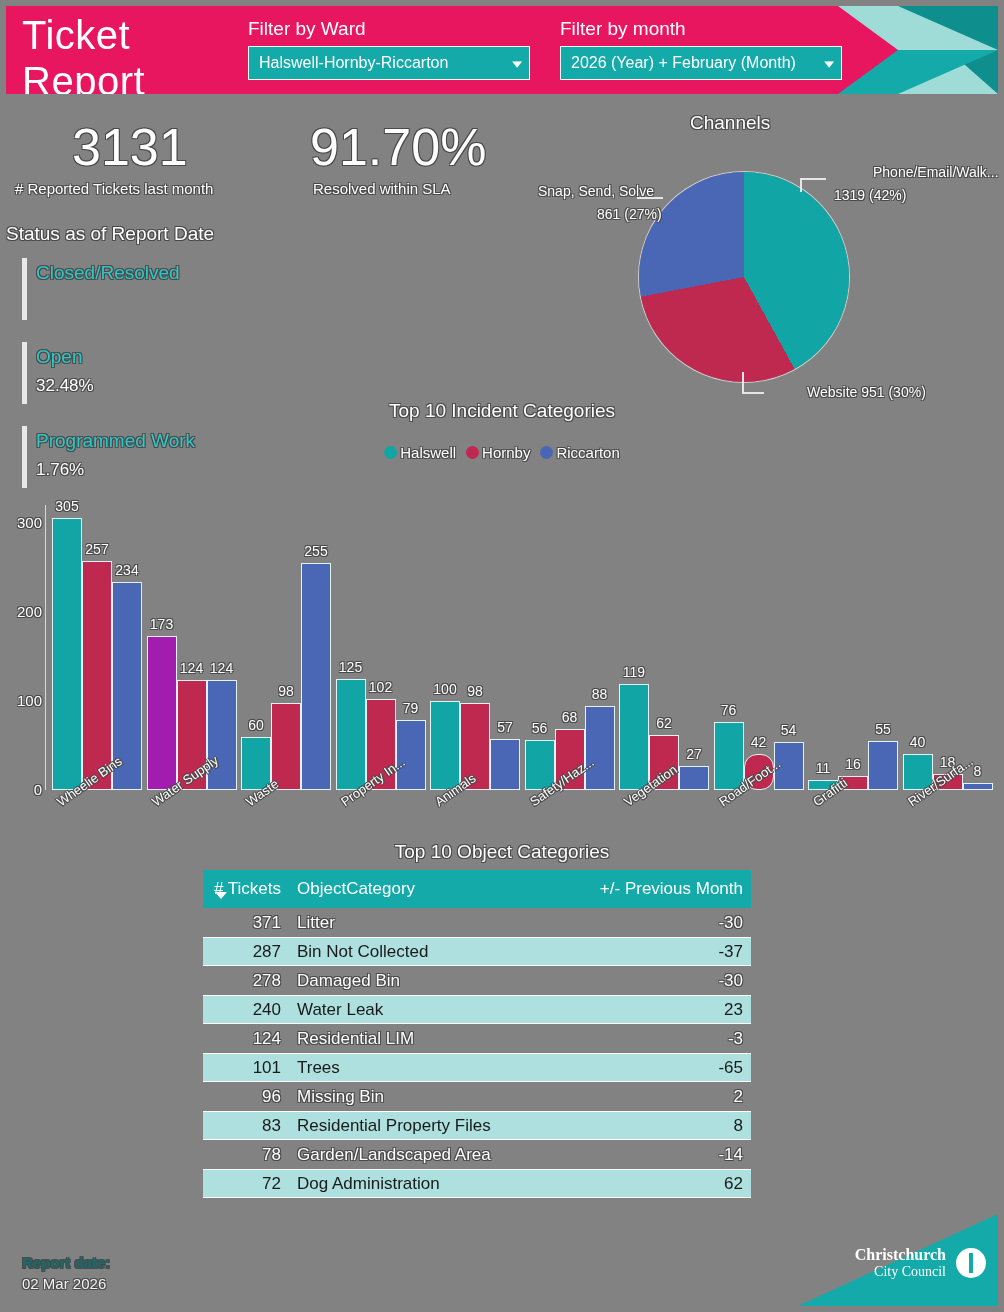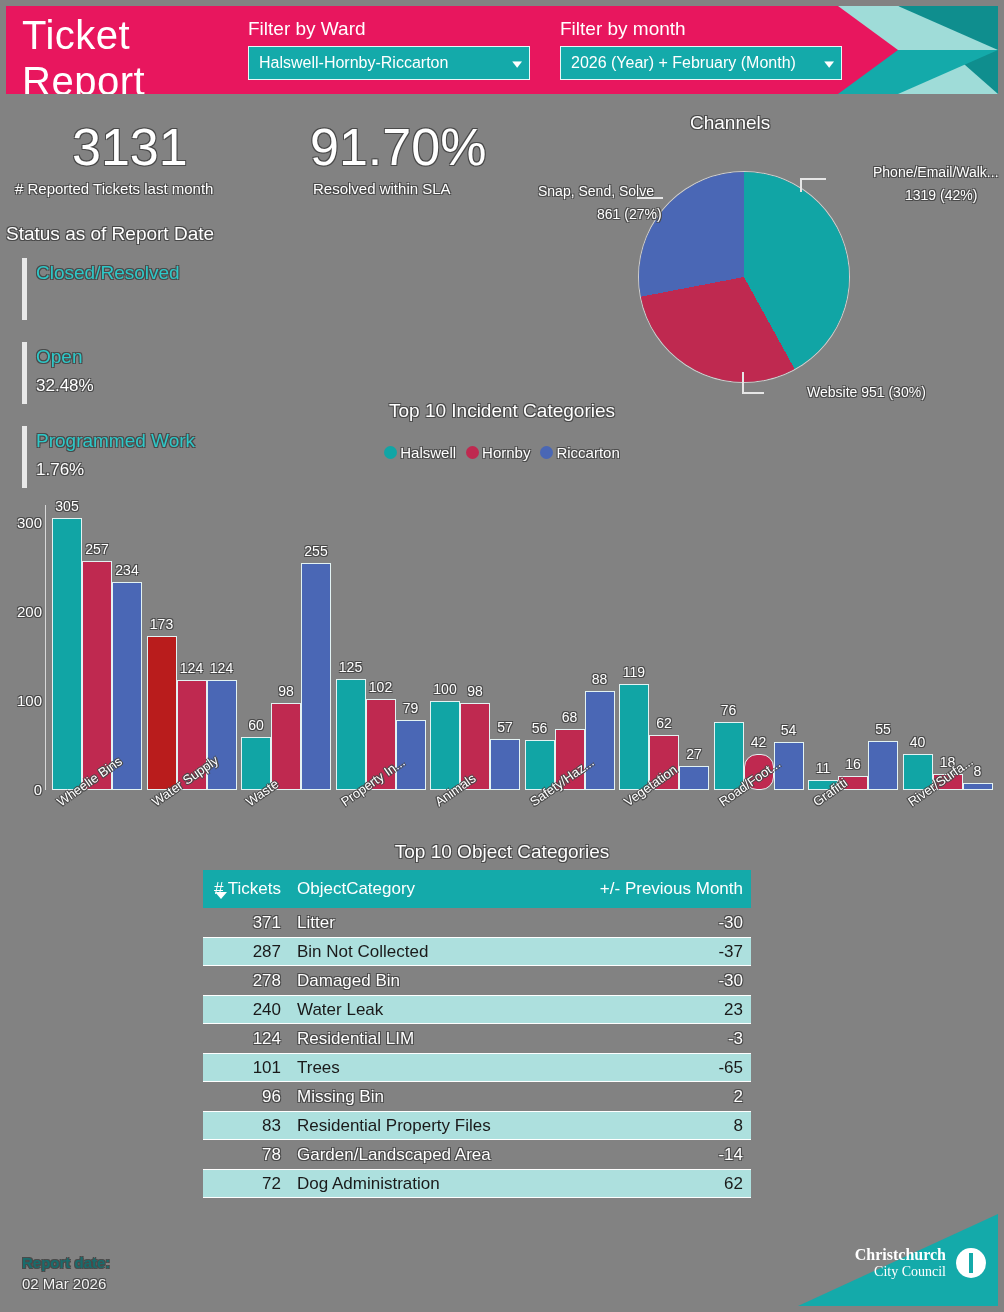--- a/index.html
+++ b/index.html
@@ -152,21 +152,21 @@
   <div class="status-bar"></div>
   <div class="status-name outline">Programmed Work</div>
   <div class="status-val outline">1.76%</div>
 </div>
 
 <div id="pie-title" class="outline">Channels</div>
 <div id="pie-wrap">
   <div id="pie"></div>
 </div>
 <div class="pie-lbl outline" style="left:828px;top:163px;">Phone/Email/Walk...</div>
-<div class="pie-lbl outline" style="left:860px;top:186px;">1319 (42%)</div>
+<div class="pie-lbl outline" style="left:789px;top:186px;">1319 (42%)</div>
 <div class="leader" style="left:800px;top:178px;width:26px;height:14px;border-bottom:none;border-left:none;border-top:2px solid #e6e6e6;"></div>
 <div class="leader" style="left:800px;top:178px;width:0;height:14px;border-bottom:none;"></div>
 
 <div class="pie-lbl outline" style="left:493px;top:182px;">Snap, Send, Solve</div>
 <div class="pie-lbl outline" style="left:552px;top:205px;">861 (27%)</div>
 <div class="leader" style="left:637px;top:197px;width:26px;height:0;border-left:none;border-bottom:2px solid #e6e6e6;"></div>
 
 <div class="pie-lbl outline" style="left:762px;top:383px;">Website 951 (30%)</div>
 <div class="leader" style="left:742px;top:372px;width:20px;height:20px;"></div>
 
@@ -200,21 +200,21 @@
           <span class="vlbl outline">305</span>
         </div>
         <div class="bar" style="background: rgb(191, 41, 80); height: 228.891px;">
           <span class="vlbl outline">257</span>
         </div>
         <div class="bar" style="background: rgb(74, 103, 181); height: 208.406px;">
           <span class="vlbl outline">234</span>
         </div>
       </div>
       <div class="grp" style="left: 100.5px; height: 285px;">
-        <div class="bar" style="background: #b91c1c; height: 154.078px;">
+        <div class="bar" style="background: #a21caf; height: 154.078px;">
           <span class="vlbl outline">173</span>
         </div>
         <div class="bar" style="background: rgb(191, 41, 80); height: 110.438px;">
           <span class="vlbl outline">124</span>
         </div>
         <div class="bar" style="background: rgb(74, 103, 181); height: 110.438px;">
           <span class="vlbl outline">124</span>
         </div>
       </div>
       <div class="grp" style="left: 195px; height: 285px;">
@@ -250,21 +250,21 @@
           <span class="vlbl outline">57</span>
         </div>
       </div>
       <div class="grp" style="left: 478.5px; height: 285px;">
         <div class="bar" style="background: rgb(17, 165, 165); height: 49.875px;">
           <span class="vlbl outline">56</span>
         </div>
         <div class="bar" style="background: rgb(191, 41, 80); height: 60.5625px;">
           <span class="vlbl outline">68</span>
         </div>
-        <div class="bar" style="background: rgb(74, 103, 181); height: 99px;">
+        <div class="bar" style="background: rgb(74, 103, 181); height: 84px;">
           <span class="vlbl outline">88</span>
         </div>
       </div>
       <div class="grp" style="left: 573px; height: 285px;">
         <div class="bar" style="background: rgb(17, 165, 165); height: 105.984px;">
           <span class="vlbl outline">119</span>
         </div>
         <div class="bar" style="background: rgb(191, 41, 80); height: 55.2188px;">
           <span class="vlbl outline">62</span>
         </div>

